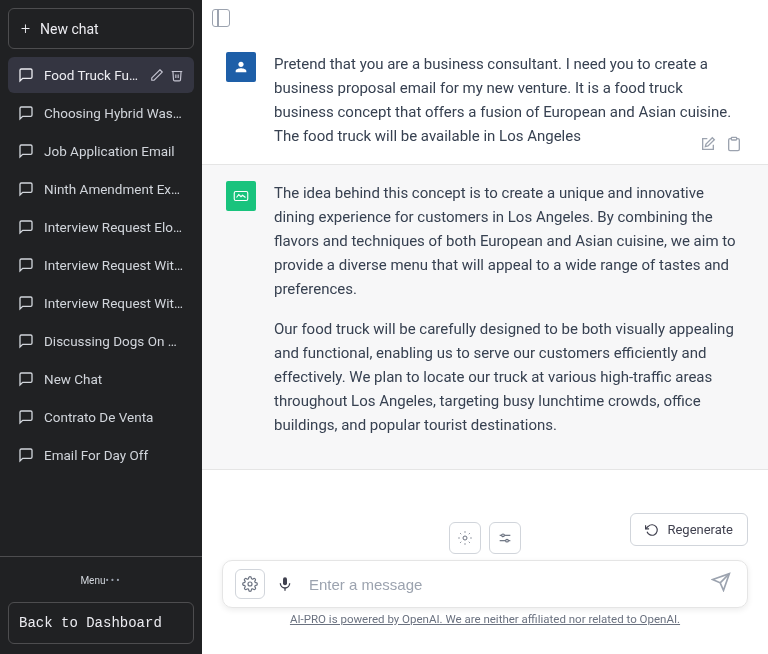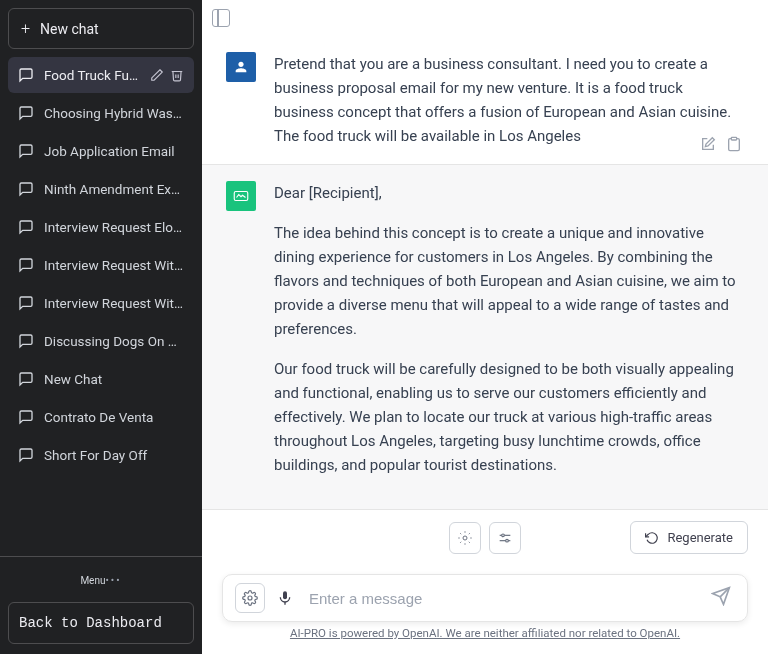--- a/index.html
+++ b/index.html
@@ -27,22 +27,22 @@
 .msg.assistant { background: #f7f7f8; border-top: 1px solid #e5e5e5; border-bottom: 1px solid #e5e5e5; }
 .avatar { width: 30px; height: 30px; border-radius: 2px; flex-shrink: 0; display: flex; align-items: center; justify-content: center; }
 .avatar.user { background: #1e5fa8; }
 .avatar.assistant { background: #19c37d; }
 .msg-content { flex: 1; font-size: 15px; line-height: 1.6; color: #374151; max-width: 480px; }
 .msg-content p { margin-bottom: 16px; }
 .msg-actions { position: absolute; right: 24px; bottom: 10px; display: flex; gap: 8px; }
 .icon-btn { width: 18px; height: 18px; cursor: pointer; color: #9ca3af; }
 .float-controls { position: absolute; bottom: 100px; left: 50%; transform: translateX(-50%); display: flex; gap: 8px; }
 .sq-btn { width: 32px; height: 32px; border: 1px solid #d1d5db; border-radius: 6px; background: #fff; display: flex; align-items: center; justify-content: center; cursor: pointer; color: #6b7280; }
-.regen-btn { position: absolute; bottom: 100px; right: 20px; padding: 8px 14px; border: 1px solid #d1d5db; border-radius: 6px; background: #fff; display: flex; align-items: center; gap: 8px; cursor: pointer; font-size: 13px; color: #40414f; }
-.input-area { padding: 10px 20px 6px; background: #fff; }
+.regen-btn { position: absolute; bottom: 108px; right: 20px; padding: 8px 14px; border: 1px solid #d1d5db; border-radius: 6px; background: #fff; display: flex; align-items: center; gap: 8px; cursor: pointer; font-size: 13px; color: #40414f; }
+.input-area { padding: 10px 20px 20px; background: #fff; }
 .input-row { display: flex; align-items: center; gap: 8px; border: 1px solid #e5e5e5; border-radius: 10px; padding: 8px 12px; box-shadow: 0 2px 6px rgba(0,0,0,0.08); }
 .input-row .gear { width: 30px; height: 30px; border: 1px solid #d1d5db; border-radius: 6px; display: flex; align-items: center; justify-content: center; cursor: pointer; color: #6b7280; }
 .input-row .mic { width: 24px; height: 24px; display: flex; align-items: center; justify-content: center; cursor: pointer; color: #40414f; }
 .input-row input { flex: 1; border: none; outline: none; font-size: 15px; padding: 6px 4px; color: #40414f; }
 .input-row input::placeholder { color: #9ca3af; }
 .input-row .send { width: 24px; height: 24px; cursor: pointer; color: #9ca3af; }
 .disclaimer { text-align: center; font-size: 11.5px; color: #6b7280; text-decoration: underline; padding: 4px 0 8px; cursor: pointer; }
 svg { display: block; }
 </style>
 </head>
@@ -125,21 +125,21 @@
       <div class="chat-item">
         <svg class="chat-icon" viewBox="0 0 24 24" fill="none" stroke="currentColor" stroke-width="2">
           <path d="M21 15a2 2 0 0 1-2 2H7l-4 4V5a2 2 0 0 1 2-2h14a2 2 0 0 1 2 2z"></path>
         </svg>
         <span class="label">Contrato De Venta</span>
       </div>
       <div class="chat-item">
         <svg class="chat-icon" viewBox="0 0 24 24" fill="none" stroke="currentColor" stroke-width="2">
           <path d="M21 15a2 2 0 0 1-2 2H7l-4 4V5a2 2 0 0 1 2-2h14a2 2 0 0 1 2 2z"></path>
         </svg>
-        <span class="label">Short For Day Off</span>
+        <span class="label">Email For Day Off</span>
       </div>
     </div>
   <div class="sidebar-footer">
     <div class="menu-row">
       <span>Menu</span>
       <span class="dots">•••</span>
     </div>
     <div class="back-btn">
       <span>Back to Dashboard</span>
     </div>
@@ -174,21 +174,20 @@
       </div>
     </div>
     <div class="msg assistant">
       <div class="avatar assistant">
         <svg width="18" height="18" viewBox="0 0 24 24" fill="#fff">
             <rect x="3" y="6" width="18" height="12" rx="2" fill="none" stroke="#fff" stroke-width="1.5"></rect>
             <path d="M6 14l3-4 3 3 2-2 4 3" stroke="#fff" stroke-width="1.5" fill="none"></path>
           </svg>
       </div>
       <div class="msg-content" id="assistant-content">
-          <p>Dear [Recipient],</p>
           <p>The idea behind this concept is to create a unique and innovative dining experience for customers in Los Angeles. By combining the flavors and techniques of both European and Asian cuisine, we aim to provide a diverse menu that will appeal to a wide range of tastes and preferences.</p>
           <p>Our food truck will be carefully designed to be both visually appealing and functional, enabling us to serve our customers efficiently and effectively. We plan to locate our truck at various high-traffic areas throughout Los Angeles, targeting busy lunchtime crowds, office buildings, and popular tourist destinations.</p>
         </div>
     </div>
   </div>
 
   <div class="float-controls">
     <div class="sq-btn">
       <svg width="16" height="16" viewBox="0 0 24 24" fill="none" stroke="currentColor" stroke-width="1.5">
           <circle cx="12" cy="12" r="3"></circle>

